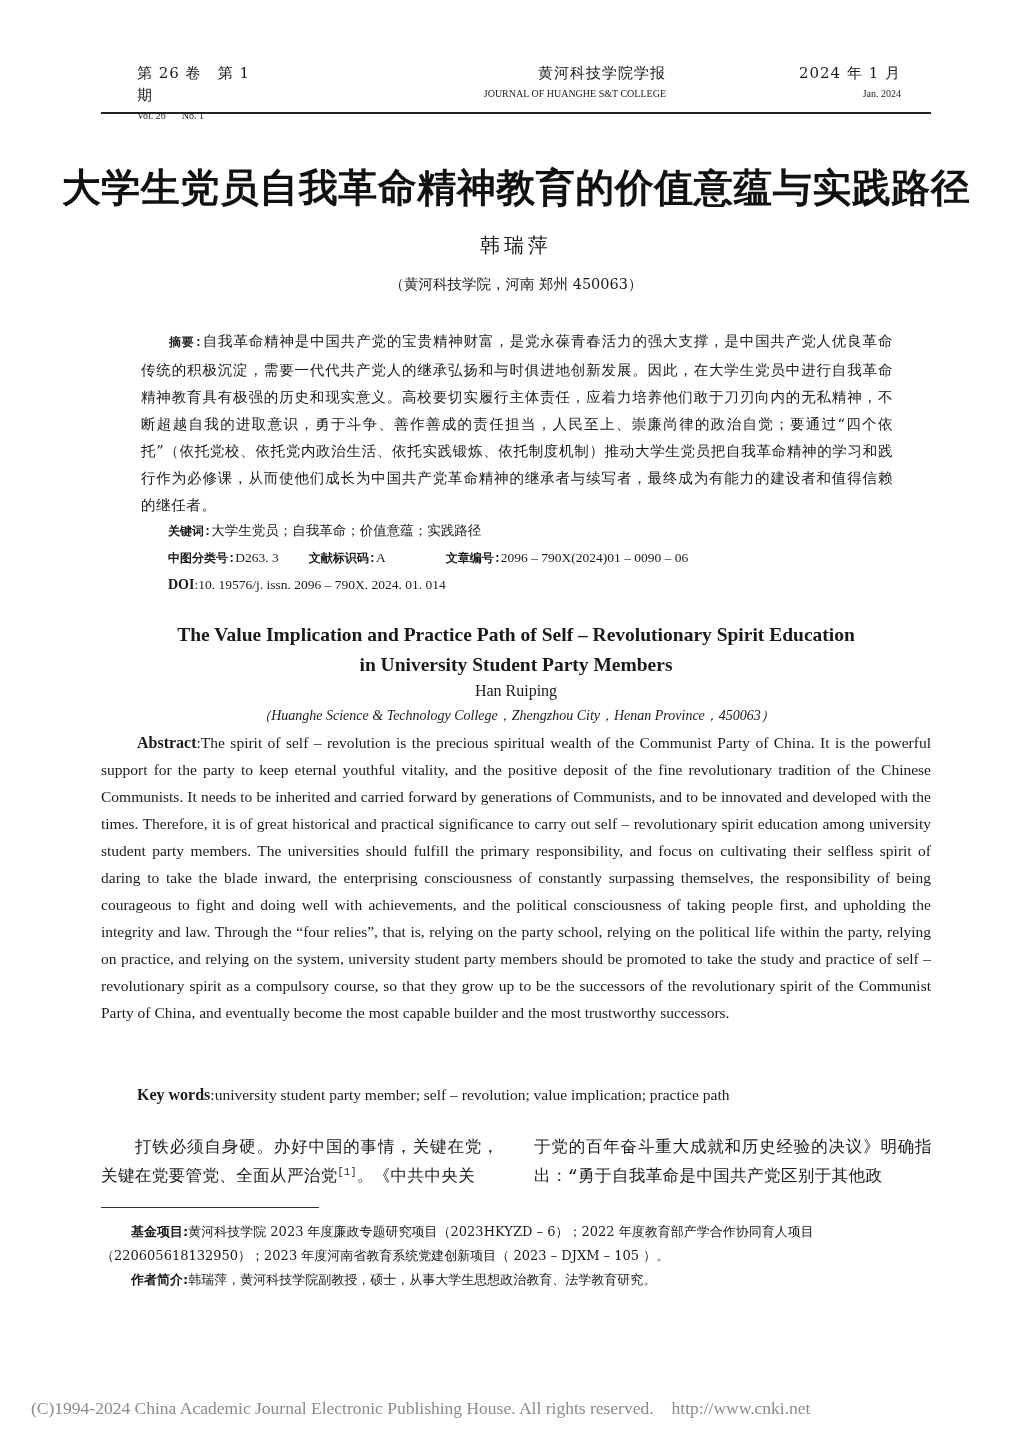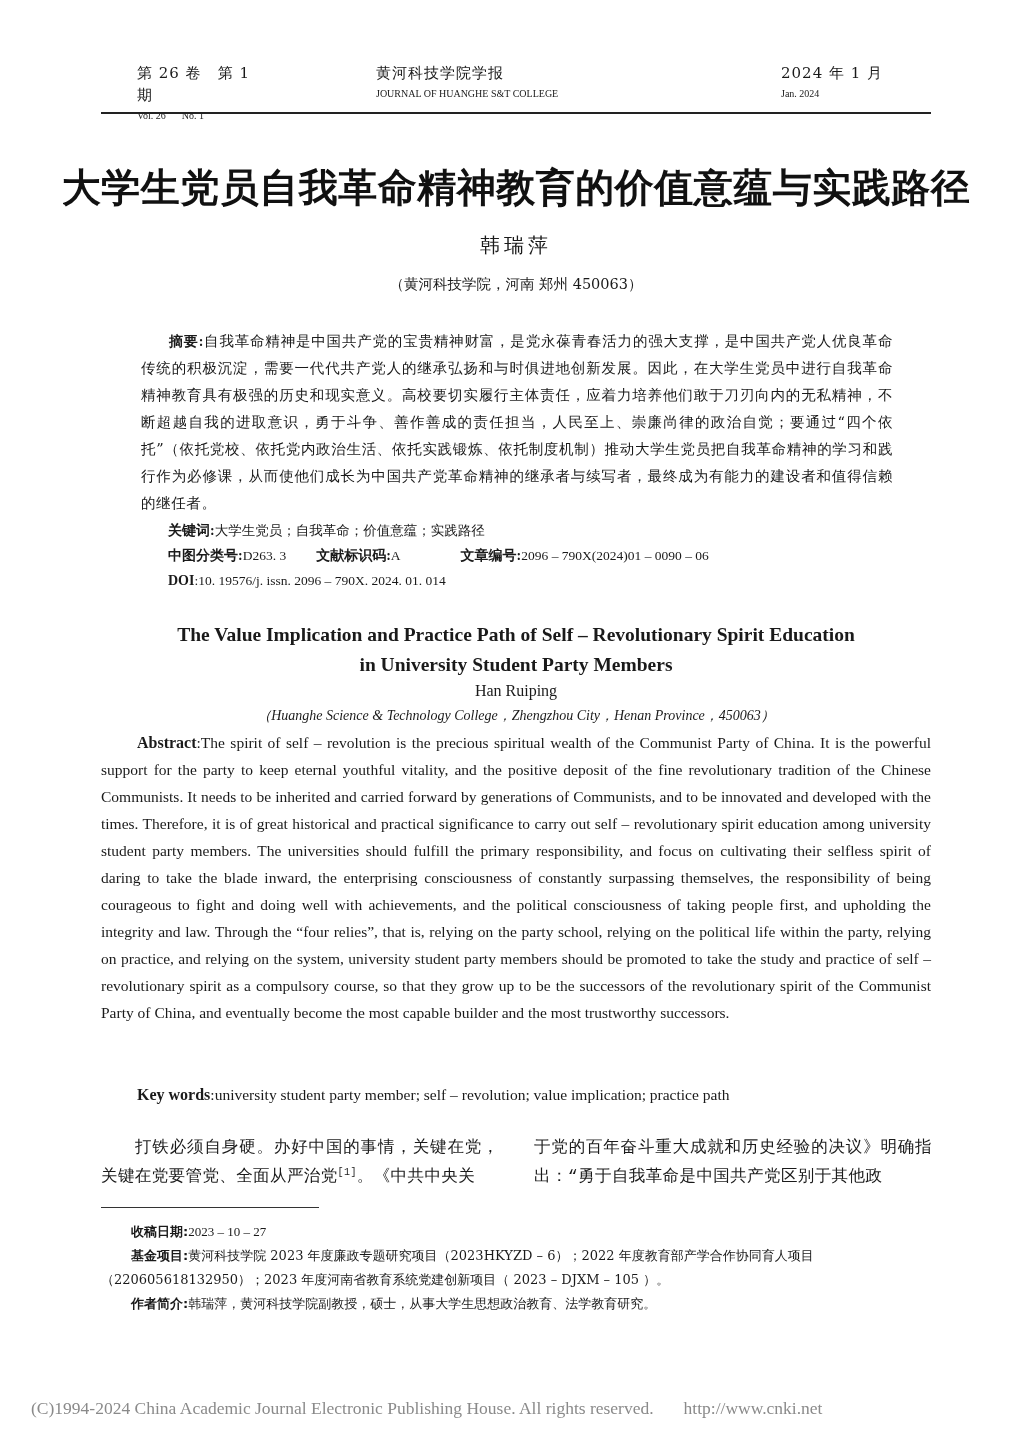--- a/index.html
+++ b/index.html
@@ -2,21 +2,21 @@
 <html><head>
 <meta charset="utf-8">
 <style>
   html, body { margin: 0; padding: 0; background: #ffffff; }
   body { width: 1024px; height: 1448px; position: relative; overflow: hidden;
          font-family: "DejaVu Serif", "Liberation Serif", serif; color: #1a1a1a; }
   .page { position: absolute; left: 4px; top: 0; width: 1024px; height: 1448px; }
 
   
   .run-header { position: absolute; left: 97px; top: 62px; width: 830px; height: 50px; }
-  .rh-col { position: absolute; top: 0; text-align: left; }
+  .rh-col { position: absolute; top: 0; text-align: right; }
   .rh-left { left: 36px; width: 150px; text-align: left; }
   .rh-center { left: 275px; width: 290px; }
   .rh-right { left: 680px; width: 120px; }
   .rh-cn { font-size: 15px; line-height: 22px; letter-spacing: 1px; }
   .rh-en { font-family: "Liberation Serif", serif; font-size: 10px; line-height: 20px; }
   .rh-left .rh-cn span, .rh-left .rh-en span { margin-right: 16px; }
   .header-rule { position: absolute; left: 97px; top: 112px; width: 830px; height: 0;
                  border-top: 2px solid #222; }
 
   
@@ -25,21 +25,21 @@
               font-weight: bold; letter-spacing: 0.5px; color: #111; }
   .cn-author { position: absolute; left: 0; width: 1024px; top: 230px; text-align: center;
                font-size: 20px; line-height: 30px; letter-spacing: 4px; }
   .cn-affil { position: absolute; left: 0; width: 1024px; top: 273px; text-align: center;
               font-size: 14.5px; line-height: 22px; }
 
   
   .cn-abstract { position: absolute; left: 137px; top: 328px; width: 752px;
                  font-size: 14.5px; line-height: 27px; text-align: justify; text-indent: 28px;
                  letter-spacing: 0.6px; }
-  .cn-abstract .label, .meta-line .label { font-family: Liberation Serif, serif; font-weight: bold; font-size: 14px; }
+  .cn-abstract .label, .meta-line .label { font-family: Liberation Mono, monospace; font-weight: bold; font-size: 12px; }
   .meta-block { position: absolute; left: 164px; top: 518px; width: 740px;
                 font-size: 13.5px; line-height: 25px; }
   .meta-line { white-space: nowrap; }
   .meta-line .gap { display: inline-block; width: 30px; }
   .meta-line .doi { font-family: "Liberation Serif", serif; font-weight: bold; font-size: 14px; }
   .meta-line .val { font-family: "Liberation Serif", serif; }
 
   
   .en-title { position: absolute; left: 0; width: 1024px; top: 620px; text-align: center;
               font-family: "Liberation Serif", serif; font-weight: bold; font-size: 19.5px;
@@ -70,21 +70,21 @@
   .footnotes { position: absolute; left: 97px; top: 1220px; width: 830px;
                font-size: 13px; line-height: 24px; }
   .fn-line { text-indent: 30px; }
   .fn-line .label { font-family: "DejaVu Sans", sans-serif; font-weight: bold; font-size: 13px; }
   .fn-line .val { font-family: "Liberation Serif", serif; }
 
   
   .copyright { position: absolute; left: 27px; top: 1398px; width: 900px;
                font-family: "Liberation Serif", serif; font-size: 17.5px; color: #8a8a8a;
                white-space: nowrap; }
-  .copyright .url { margin-left: 30px; }
+  .copyright .url { margin-left: 18px; }
 </style>
 </head>
 <body>
 
 <div class="page">
 
   <div class="run-header">
     <div class="rh-col rh-left">
       <div class="rh-cn">
         <span>第 26 卷</span><span>第 1 期</span>
@@ -141,23 +141,20 @@
   <div class="body-col body-left">
     <span>打铁必须自身硬。办好中国的事情，关键在党，关键在党要管党、全面从严治党</span><sup>[1]</sup><span>。《中共中央关</span>
   </div>
   <div class="body-col body-right">
     <span>于党的百年奋斗重大成就和历史经验的决议》明确指出：“勇于自我革命是中国共产党区别于其他政</span>
   </div>
 
   <div class="fn-rule"></div>
   <div class="footnotes">
     <div class="fn-line">
-      <span class="label">收稿日期:</span><span class="val">2023 – 10 – 27</span>
-    </div>
-    <div class="fn-line">
       <span class="label">基金项目:</span><span>黄河科技学院 2023 年度廉政专题研究项目（2023HKYZD – 6）；2022 年度教育部产学合作协同育人项目（220605618132950）；2023 年度河南省教育系统党建创新项目（ 2023 – DJXM – 105 ）。</span>
     </div>
     <div class="fn-line">
       <span class="label">作者简介:</span><span>韩瑞萍，黄河科技学院副教授，硕士，从事大学生思想政治教育、法学教育研究。</span>
     </div>
   </div>
 
   <div class="copyright">
     <span>(C)1994-2024 China Academic Journal Electronic Publishing House. All rights reserved.</span><span class="url">http://www.cnki.net</span>
   </div>

